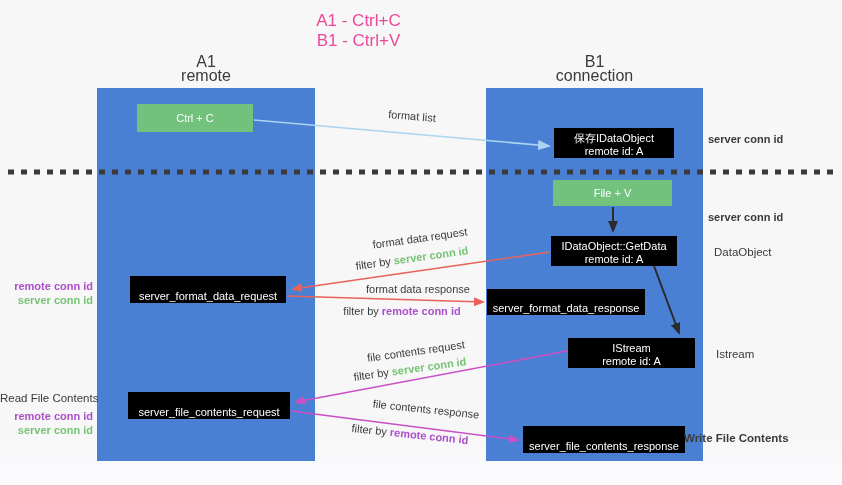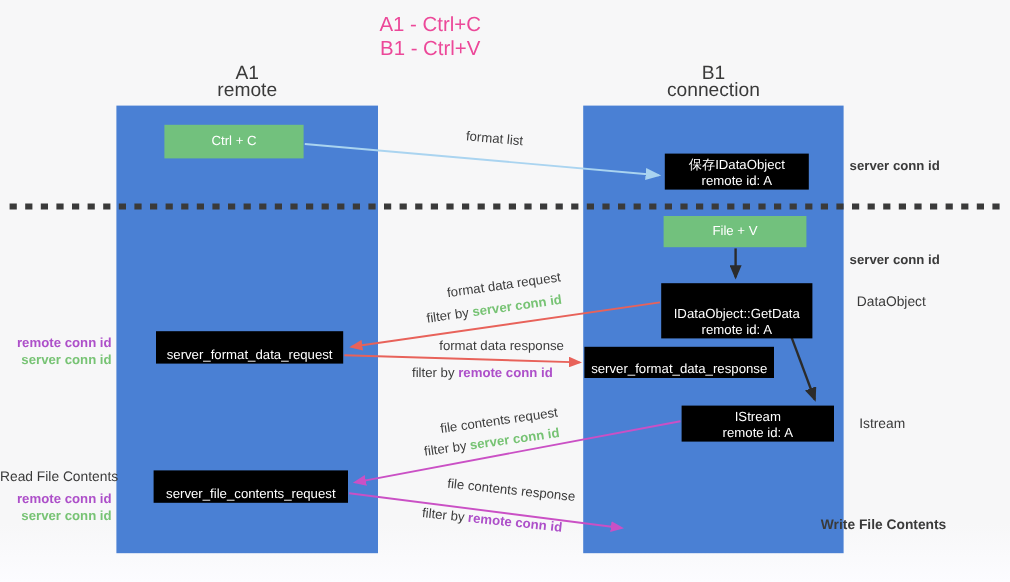--- a/index.html
+++ b/index.html
@@ -104,21 +104,21 @@
 
   <div class="node orange" style="left:554px;top:128px;width:120px;height:30px;">
     <div>保存IDataObject</div>
     <div>remote id: A</div>
   </div>
 
   <div class="node green" style="left:553px;top:180px;width:119px;height:26px;">
     <div>File + V</div>
   </div>
 
-  <div class="node orange" style="left:551px;top:236px;width:126px;height:46px;">
+  <div class="node orange" style="left:551px;top:236px;width:126px;height:30px;">
     <div>IDataObject::GetData</div>
     <div>remote id: A</div>
   </div>
 
   <div class="node orange" style="left:130px;top:276px;width:156px;height:27px;">
     <div>server_format_data_request</div>
   </div>
 
   <div class="node orange" style="left:487px;top:289px;width:158px;height:26px;">
     <div>server_format_data_response</div>
@@ -126,20 +126,23 @@
 
   <div class="node orange" style="left:568px;top:338px;width:127px;height:30px;">
     <div>IStream</div>
     <div>remote id: A</div>
   </div>
 
   <div class="node orange" style="left:128px;top:392px;width:162px;height:27px;">
     <div>server_file_contents_request</div>
   </div>
 
+  <div class="node orange" style="left:523px;top:426px;width:162px;height:27px;">
+    <div>server_file_contents_response</div>
+  </div>
 
   <div class="lbl rot-list" style="left:352px;top:110px;width:120px;">
     <span>format list</span>
   </div>
 
   <div class="lbl rot-up" style="left:350px;top:232px;width:140px;">
     <span>format data request</span>
   </div>
   <div class="lbl rot-up" style="left:338px;top:252px;width:148px;">
     <span>filter by</span><span class="green-t">server conn id</span>

